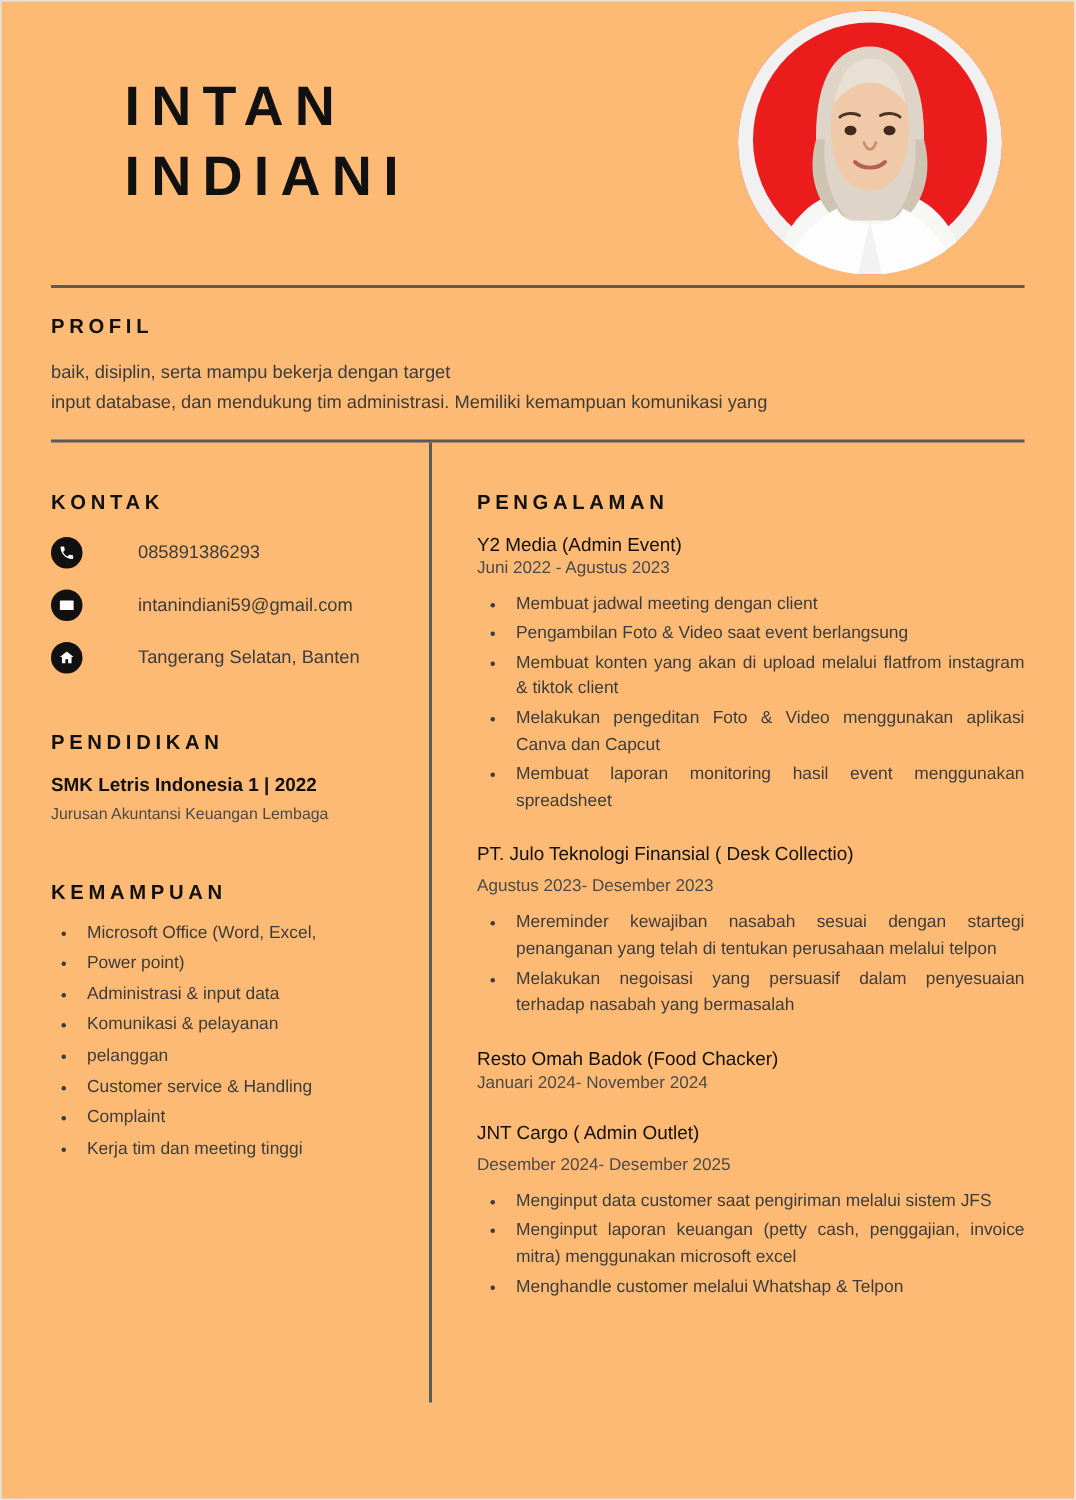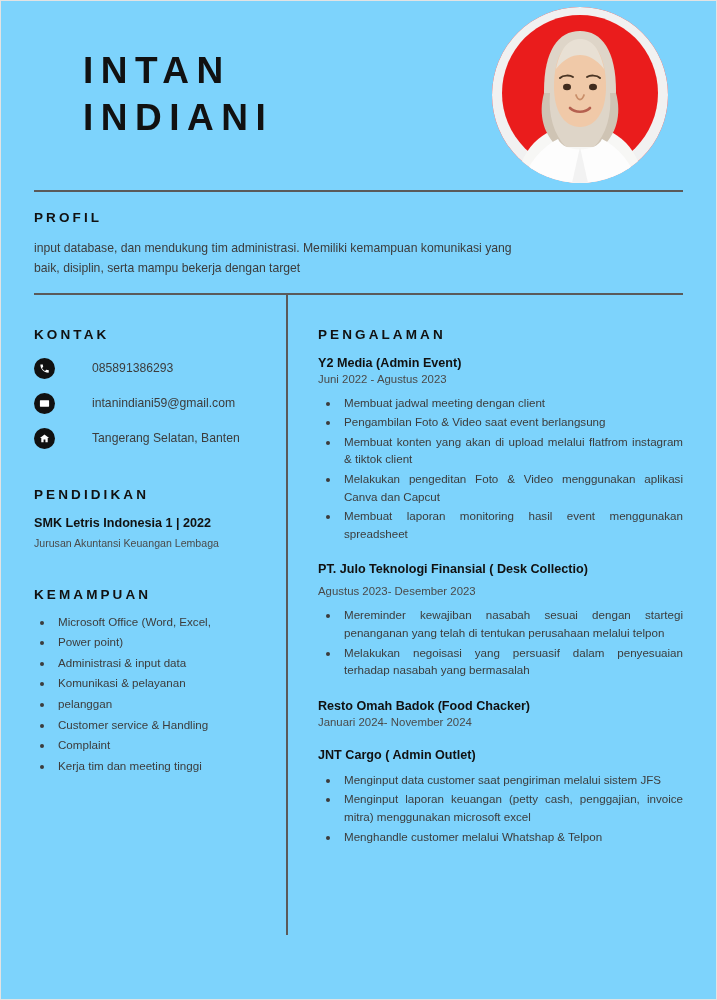--- a/index.html
+++ b/index.html
@@ -10,21 +10,21 @@
   body {
     width: 717px;
     height: 1000px;
     font-family: "Liberation Sans", sans-serif;
     overflow: hidden;
   }
   .page {
     position: relative;
     width: 717px;
     height: 1000px;
-    background: #7dd3fc;
+    background: #fdba74;
     box-sizing: border-box;
     border: 1px solid #e3e3e3;
     padding: 0;
   }
 
   
   .header {
     position: relative;
     height: 185px;
   }
@@ -160,21 +160,21 @@
     margin-bottom: 9px;
     padding-left: 4px;
   }
 
   
   .exp-title { margin-top: 19px; margin-bottom: 0; }
   .exp-entry { margin-top: 14px; }
   .exp-entry.gap { margin-top: 20px; }
   .exp-role {
     font-size: 12.6px;
-    font-weight: 700;
+    font-weight: 400;
     color: #111111;
     margin: 0;
   }
   .exp-dates {
     font-size: 11.4px;
     color: #4a4a4a;
     margin: 3px 0 0 0;
   }
   .exp-dates.loose { margin-top: 9px; }
   .exp-list {
@@ -222,22 +222,22 @@
         <path d="M88 140 L80 176 L96 176 Z" fill="#f2f2f2"></path>
       </svg>
     </div>
   </div>
 
   <div class="hrule top"></div>
 
   <div class="profile">
     <div class="sec-title">PROFIL</div>
     <p class="profile-text">
+      <span class="loose">baik, disiplin, serta mampu bekerja dengan target</span>
       <span class="loose">input database, dan mendukung tim administrasi. Memiliki kemampuan komunikasi yang</span>
-      <span class="loose">baik, disiplin, serta mampu bekerja dengan target</span>
     </p>
   </div>
 
   <div class="hrule" style="margin-top:14px;"></div>
 
   <div class="columns">
 
     <div class="col-left">
 
       <div class="sec-title contact-title">KONTAK</div>
@@ -311,20 +311,21 @@
         </ul>
       </div>
 
       <div class="exp-entry gap">
         <p class="exp-role">Resto Omah Badok (Food Chacker)</p>
         <p class="exp-dates">Januari 2024- November 2024</p>
       </div>
 
       <div class="exp-entry gap">
         <p class="exp-role">JNT Cargo ( Admin Outlet)</p>
+        <p class="exp-dates loose">Desember 2024- Desember 2025</p>
         <ul class="exp-list">
           <li>Menginput data customer saat pengiriman melalui sistem JFS</li>
           <li>Menginput laporan keuangan (petty cash, penggajian, invoice mitra) menggunakan microsoft excel</li>
           <li class="nojust">Menghandle customer melalui Whatshap &amp; Telpon</li>
         </ul>
       </div>
     </div>
   </div>
 </div>
 

